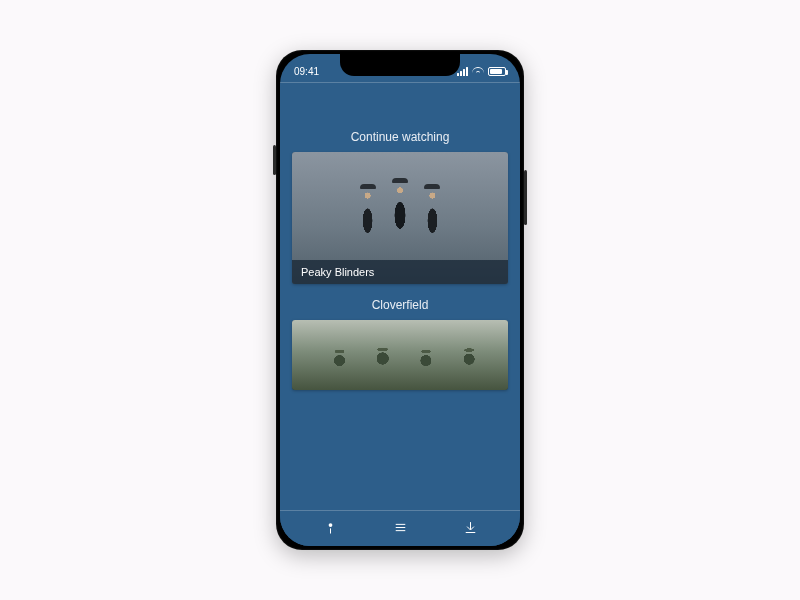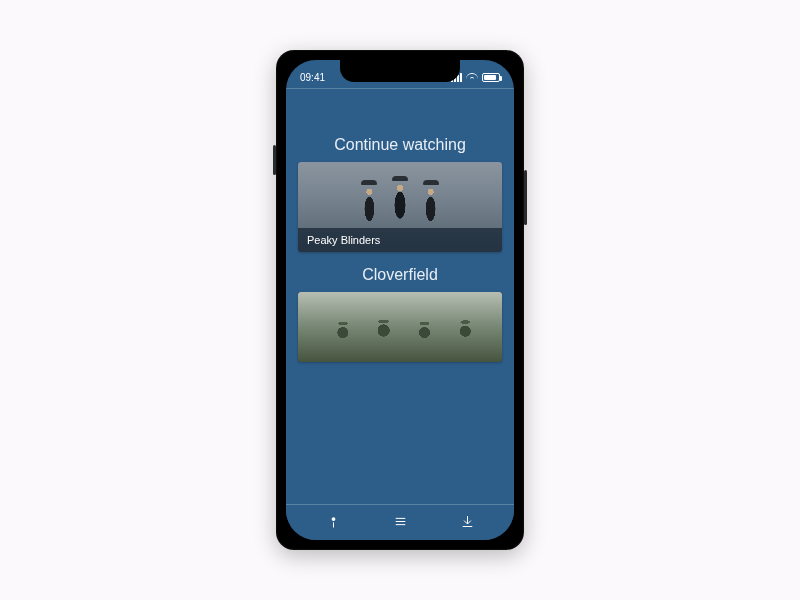--- a/index.html
+++ b/index.html
@@ -3,22 +3,22 @@
 <meta charset="utf-8">
 <style>
   * { margin: 0; padding: 0; box-sizing: border-box; }
   html, body { width: 800px; height: 600px; background: #fbf9fb; font-family: -apple-system, "Helvetica Neue", Arial, sans-serif; overflow: hidden; }
 
   
   .stage { width: 800px; height: 600px; display: flex; align-items: center; justify-content: center; }
   .phone {
     width: 248px; height: 500px;
     background: #000;
-    border-radius: 18px;
-    padding: 10px;
+    border-radius: 26px;
+    padding: 4px;
     position: relative;
     box-shadow: 0 6px 22px rgba(0,0,0,.25), inset 0 0 2px rgba(255,255,255,.2);
   }
   .phone::before, .phone::after {
     content: ""; position: absolute; background: #2a2a2a; border-radius: 2px;
   }
   .phone::before { right: -3px; top: 120px; width: 3px; height: 55px; }
   .phone::after  { left: -3px;  top: 95px;  width: 3px; height: 30px; }
 
   .screen {
@@ -49,23 +49,23 @@
   .batt::before { content:""; position:absolute; left:1px; top:1px; width:12px; height:5px; background:#fff; border-radius:1px; }
   .batt::after { content:""; position:absolute; right:-3px; top:2px; width:2px; height:5px; background:#fff; border-radius:0 1px 1px 0; }
 
   
   .header { text-align: center; padding: 8px 0 14px; }
   .header h1 { font-size: 22px; font-weight: 400; letter-spacing: .3px; }
   .divider { height: 1px; background: rgba(255,255,255,.22); margin: 0 0 10px; }
 
   
   .content { position: absolute; top: 74px; left: 0; right: 0; bottom: 36px; overflow: hidden; padding: 0 12px; }
-  .section-title { text-align: center; font-size: 16px; font-weight: 400; margin: 2px 0 8px; color: #e9eef4; }
+  .section-title { text-align: center; font-size: 12px; font-weight: 400; margin: 2px 0 8px; color: #e9eef4; }
   .card {
-    position: relative; width: 100%; height: 90px;
+    position: relative; width: 100%; height: 132px;
     background: #1c3a52; border-radius: 3px; overflow: hidden;
     margin-bottom: 14px;
     box-shadow: 0 1px 3px rgba(0,0,0,.25);
   }
   .card.short { height: 70px; margin-bottom: 0; }
   .card .art { position: absolute; inset: 0; }
   .card .label {
     position: absolute; left: 0; right: 0; bottom: 0;
     background: rgba(20,35,50,.72);
     font-size: 11px; padding: 6px 9px;

